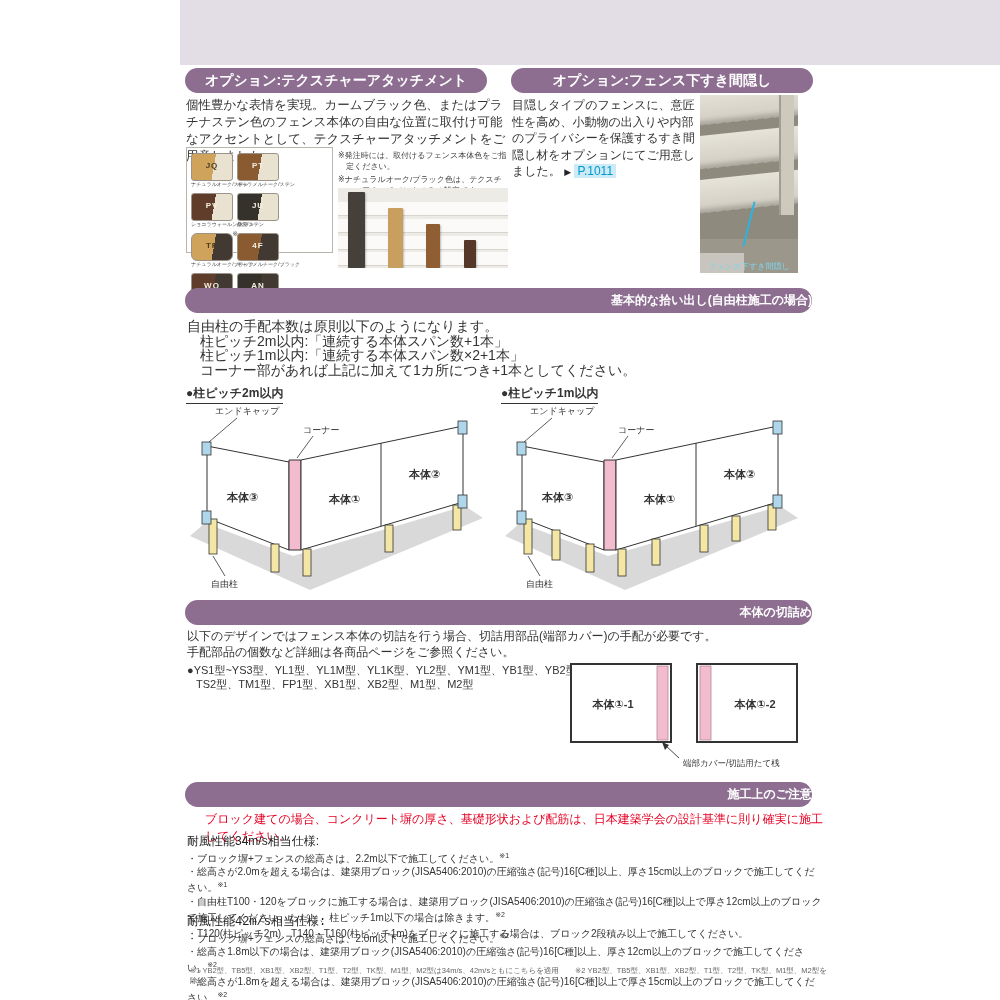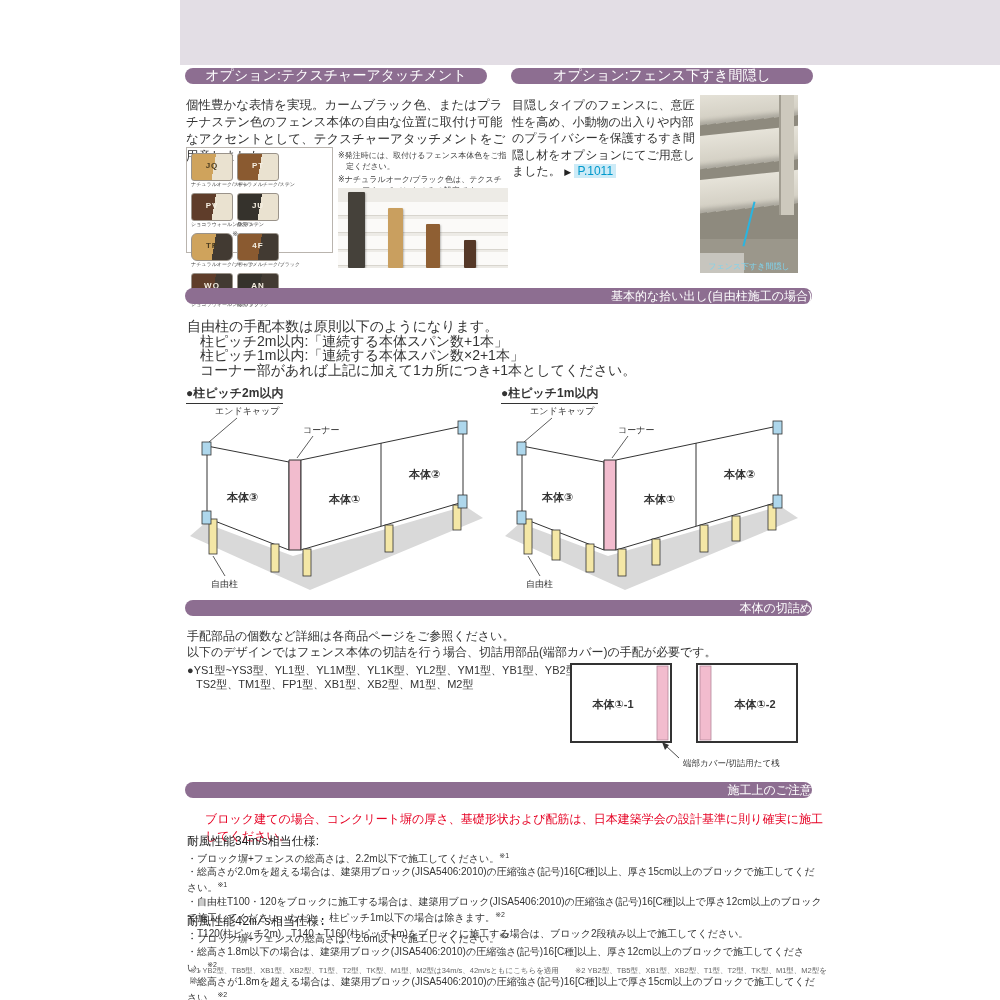--- a/index.html
+++ b/index.html
@@ -1,20 +1,20 @@
 <!DOCTYPE html>
 <html><head>
 <meta charset="utf-8">
 <style>
   html,body{margin:0;padding:0;background:#fff;}
   body{font-family:"Liberation Sans","DejaVu Sans",sans-serif;color:#333;}
   .page{position:relative;width:1000px;height:1000px;background:#fff;overflow:hidden;}
   .top-band{position:absolute;left:180px;top:0;right:0;height:65px;background:#e3dee5;}
-  .banner{position:absolute;height:16px;background:#8d6e91;border-radius:13px;color:#fff;
-          font-weight:normal;display:flex;align-items:center;justify-content:center;}
+  .banner{position:absolute;height:25px;background:#8d6e91;border-radius:13px;color:#fff;
+          font-weight:bold;display:flex;align-items:center;justify-content:center;}
   .banner.small{font-size:14px;width:302px;}
   .banner.wide{font-size:12px;left:185px;width:627px;justify-content:flex-end;}
   .para{position:absolute;font-size:12.5px;line-height:17px;}
   
   .swatchbox{position:absolute;left:186px;top:147px;width:147px;height:106px;border:1px solid #b9b4ae;
              box-sizing:border-box;padding:5px 4px;display:flex;flex-wrap:wrap;align-content:flex-start;}
   .swatch{width:46px;margin-bottom:3px;position:relative;}
   .swatch-chip{display:block;width:42px;height:28px;border-radius:3px;border:1px solid #9a938a;
                box-sizing:border-box;text-align:center;position:relative;}
   .swatch-chip span{font-size:8px;font-weight:bold;line-height:13px;letter-spacing:1px;}
@@ -201,22 +201,22 @@
     <text x="42" y="103" font-size="11" font-weight="bold" fill="#333">本体③</text>
     <text x="144" y="105" font-size="11" font-weight="bold" fill="#333">本体①</text>
     <text x="224" y="80" font-size="11" font-weight="bold" fill="#333">本体②</text>
     <text x="26" y="189" font-size="9" fill="#333">自由柱</text>
   </svg>
 
   <div class="banner wide" style="top:600px;">
     <span>本体の切詰め</span>
   </div>
   <div class="para" style="left:187px;top:629px;width:600px;font-size:12px;line-height:15.5px;">
+    <div>以下のデザインではフェンス本体の切詰を行う場合、切詰用部品(端部カバー)の手配が必要です。</div>
     <div>手配部品の個数など詳細は各商品ページをご参照ください。</div>
-    <div>以下のデザインではフェンス本体の切詰を行う場合、切詰用部品(端部カバー)の手配が必要です。</div>
   </div>
   <div class="models">
     <div>●YS1型~YS3型、YL1型、YL1M型、YL1K型、YL2型、YM1型、YB1型、YB2型、</div>
     <div class="ind">TS2型、TM1型、FP1型、XB1型、XB2型、M1型、M2型</div>
   </div>
 
   <svg style="position:absolute;left:565px;top:658px;" width="250" height="118" viewBox="0 0 250 118">
     <rect x="6" y="6" width="100" height="78" fill="#fff" stroke="#333" stroke-width="2"></rect>
     <rect x="92" y="8" width="11" height="74" fill="#f2bcce" stroke="#b5879c" stroke-width="0.8"></rect>
     <rect x="132" y="6" width="100" height="78" fill="#fff" stroke="#333" stroke-width="2"></rect>

